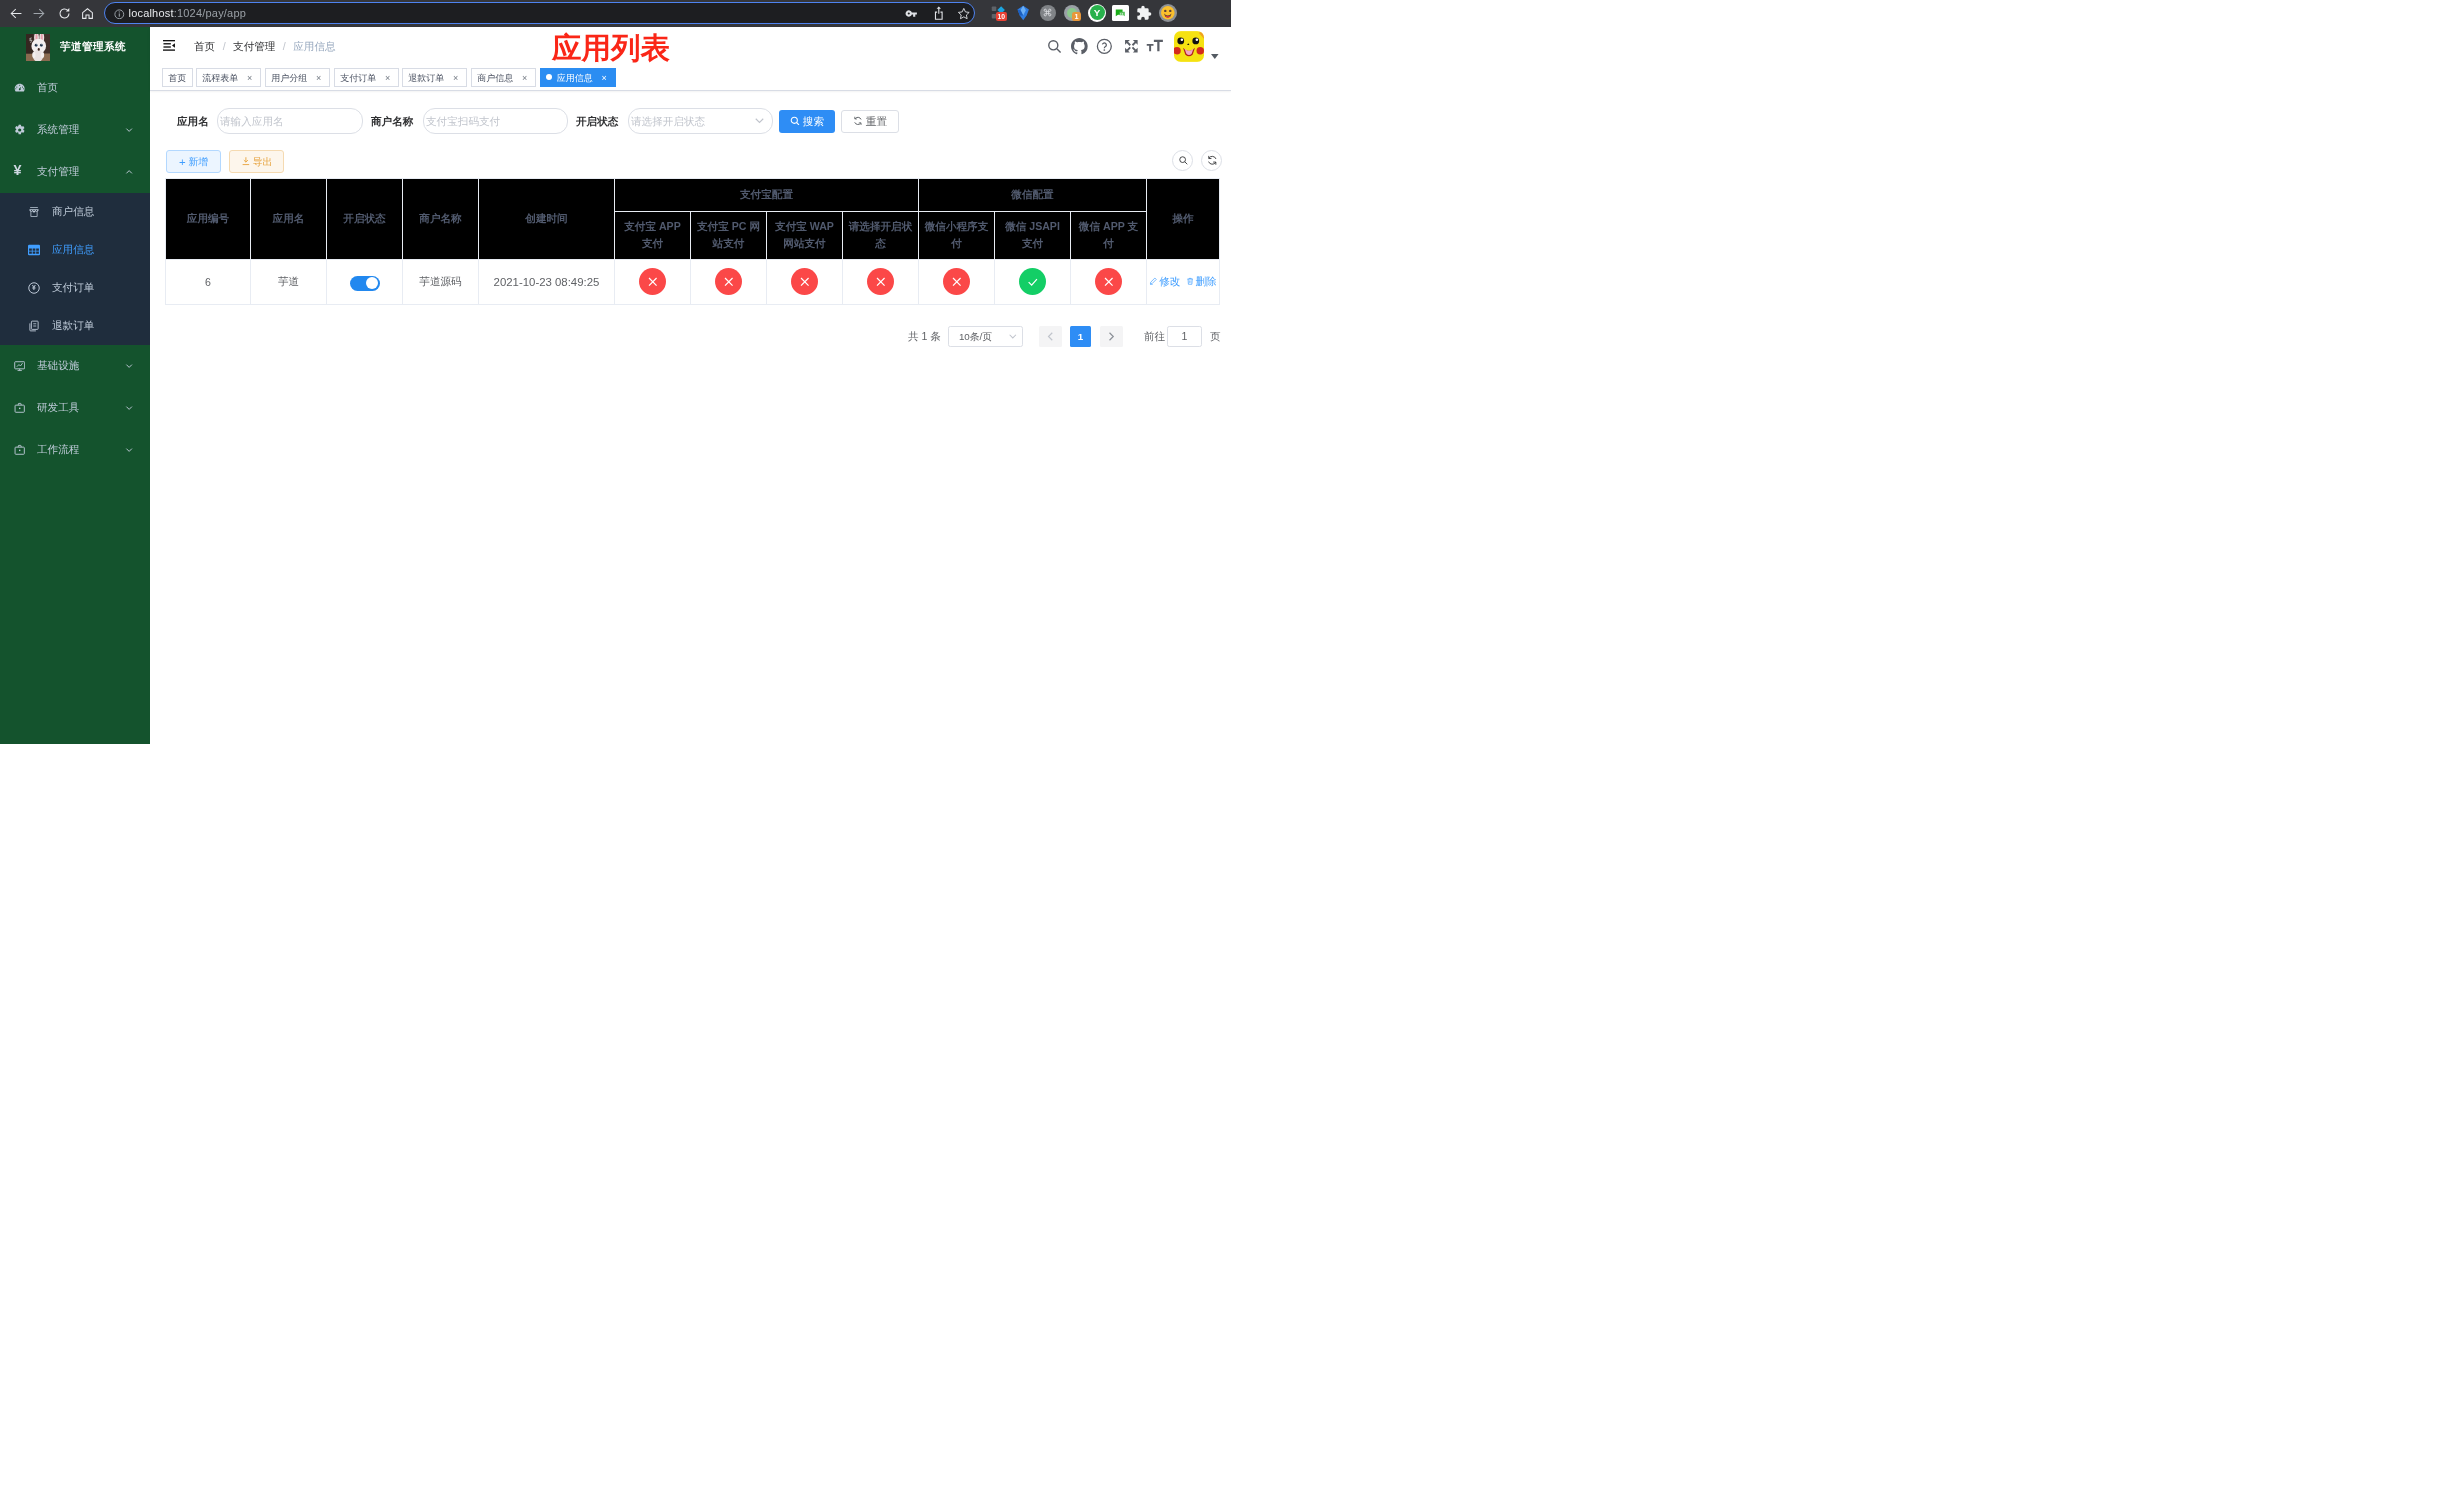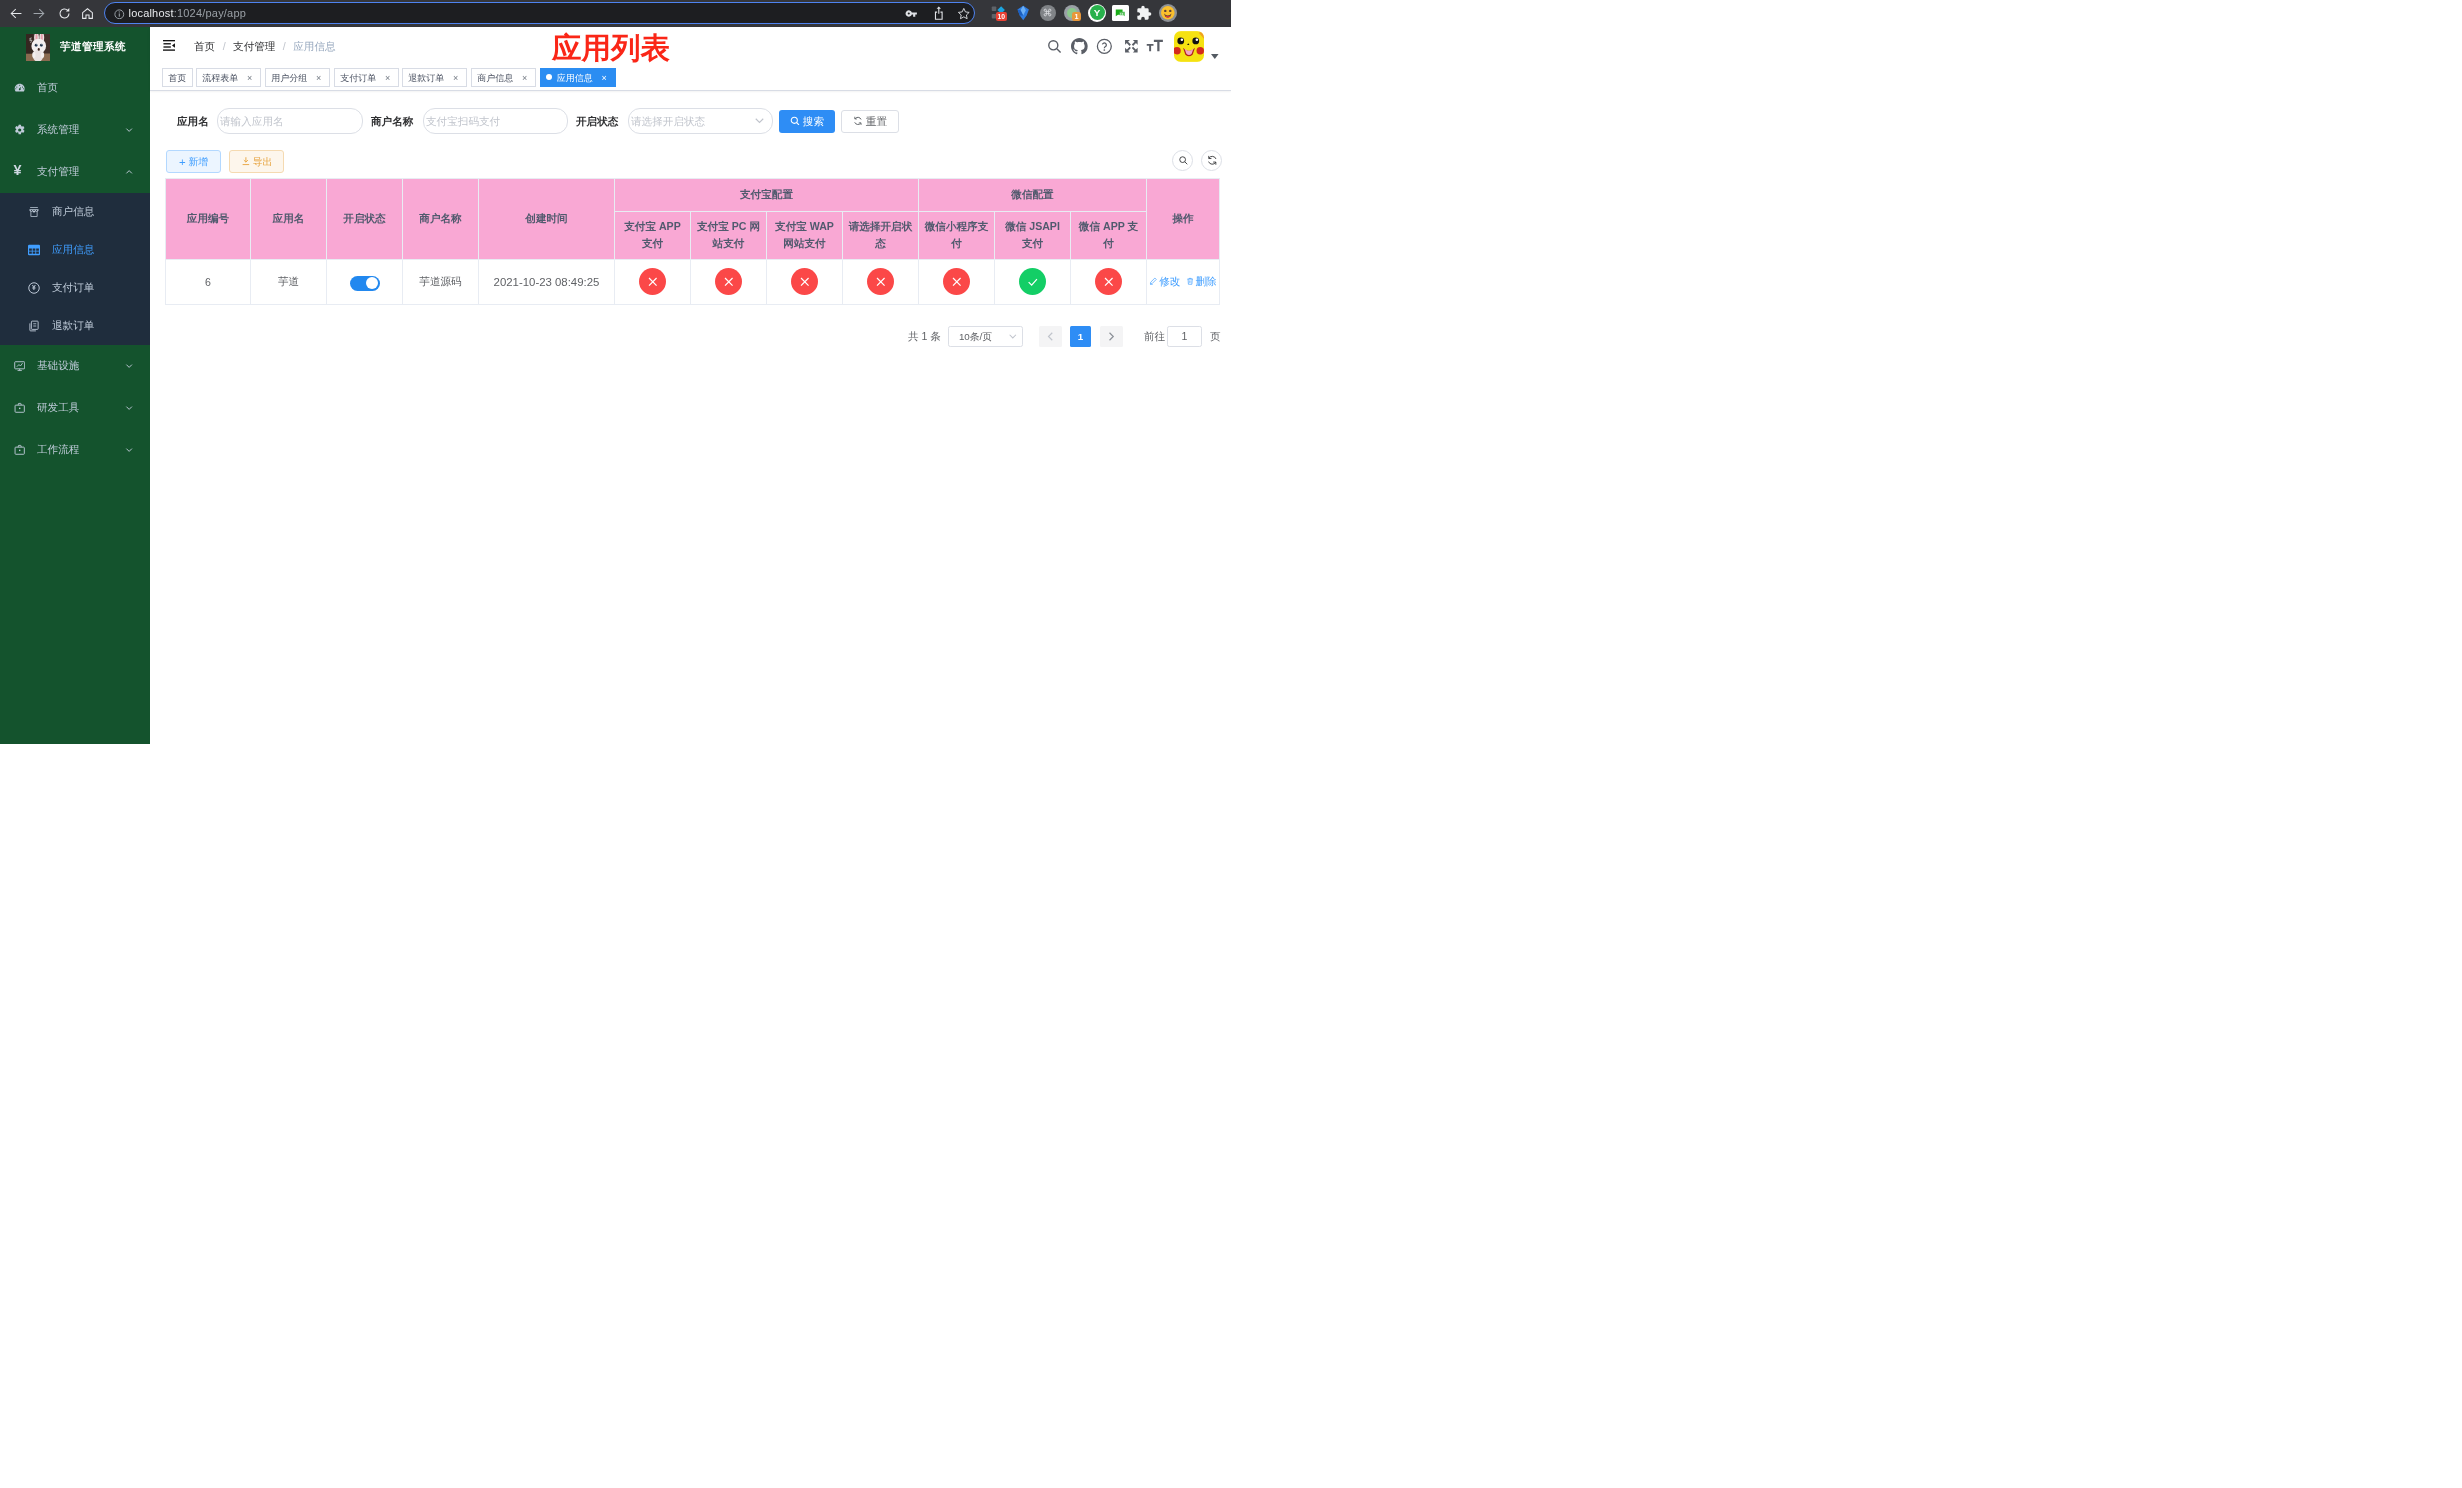--- a/index.html
+++ b/index.html
@@ -36,21 +36,21 @@
 
 #anno { position:absolute; left:552px; top:29px; font-size:29.5px; font-weight:bold; color:#fa2617; white-space:nowrap; }
 
 .ipt { position:absolute; height:26px; border:0.8px solid #dcdfe6; border-radius:12px; background:#fff; font-size:10.6px; color:#c0c4cc; line-height:24px; padding-left:2px; }
 .lbl { position:absolute; font-size:10.6px; font-weight:bold; color:#303133; line-height:26px; }
 .btn { position:absolute; border-radius:3px; font-size:10.6px; text-align:center; }
 .hicon { position:absolute; top:11.4px; width:16.7px; height:16.7px; }
 
 #tbl { position:absolute; left:15px; top:151px; border-collapse:collapse; table-layout:fixed; }
 #tbl td, #tbl th { border:0.8px solid #e8ecf3; font-weight:normal; }
-#tbl th { background:#f9a8d4; color:#515a6e; font-weight:bold; font-size:10.6px; }
+#tbl th { background:#000000; color:#515a6e; font-weight:bold; font-size:10.6px; }
 #tbl td { font-size:10.6px; color:#606266; text-align:center; }
 .cir { display:inline-block; width:27px; height:27px; border-radius:50%; position:relative; vertical-align:middle; }
 .cir svg { position:absolute; left:6.8px; top:6.8px; }
 .cir.red { background:#fb4848; }
 .cir.grn { background:#13ce66; }
 #tbl th { line-height:17.4px; padding:0 4.5px; }
 #switch { display:inline-block; width:30px; height:15px; background:#2288ef; border-radius:7.6px; position:relative; vertical-align:middle; top:1.5px; }
 #knob { position:absolute; right:1.5px; top:1.5px; width:12px; height:12px; background:#fff; border-radius:50%; }
 </style>
 </head>

